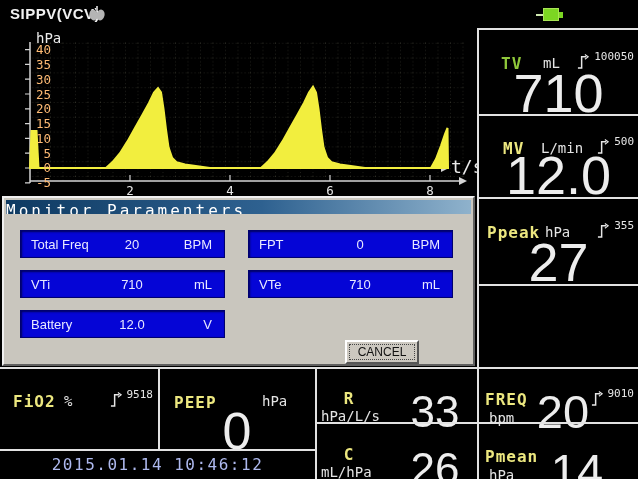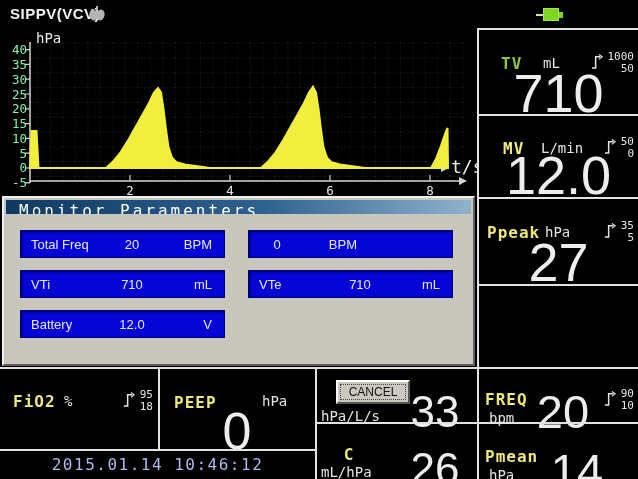--- a/index.html
+++ b/index.html
@@ -10,51 +10,51 @@
   .mode{position:absolute;left:10px;top:5px;color:#f2f2f2;font-weight:bold;font-size:15px;letter-spacing:.5px;}
   .lungs{position:absolute;left:88px;top:6px;}
   .power{position:absolute;left:536px;top:8px;width:30px;height:14px;}
   .power .lead{position:absolute;left:0;top:6px;width:7px;height:2px;background:#cfe9b0;}
   .power .pbody{position:absolute;left:7px;top:0;width:16px;height:13px;background:#7cd622;border:1px solid #a8e455;box-sizing:border-box;}
   .power .tab{position:absolute;left:23px;top:4px;width:4px;height:6px;background:#7cd622;}
   
   .hline,.vline{position:absolute;background:#e2e2e2;}
   
   .chart{position:absolute;left:0;top:28px;width:478px;height:168px;background:#000;}
-  .ylab{position:absolute;left:1px;width:26px;text-align:right;font-size:12.5px;color:#86efac;font-family:"DejaVu Sans Mono",monospace;}
+  .ylab{position:absolute;left:1px;width:26px;text-align:right;font-size:12.5px;color:#fdba74;font-family:"DejaVu Sans Mono",monospace;padding-left:24px;}
   .xlab{position:absolute;width:20px;text-align:center;font-size:12.5px;color:#e6e6e6;font-family:"DejaVu Sans Mono",monospace;top:155px;}
   .yunit{position:absolute;left:36px;top:2px;font-size:14px;color:#ececec;font-family:"DejaVu Sans Mono",monospace;}
   .xunit{position:absolute;left:451px;top:128px;font-size:18px;color:#ececec;font-family:"DejaVu Sans Mono",monospace;}
   
   .panel{position:absolute;background:#000;margin-top:18px;}
   .plabel{position:absolute;font-family:"DejaVu Sans Mono",monospace;font-weight:bold;font-size:16px;color:#ece77f;letter-spacing:1px;white-space:nowrap;}
   .plabel.green{color:#8fc83a;}
   .punit{position:absolute;font-family:"DejaVu Sans Mono",monospace;font-size:14px;color:#e4e4e4;white-space:nowrap;}
   .alarm{position:absolute;display:flex;align-items:flex-start;}
   .alarm svg{width:13px;height:17px;margin-right:4px;margin-top:2px;}
-  .limits{display:flex;flex-direction:column;align-items:flex-end;font-family:"DejaVu Sans Mono",monospace;font-size:11px;line-height:12px;color:#e6e6e6;}
+  .limits{display:flex;flex-direction:row;align-items:flex-end;font-family:"DejaVu Sans Mono",monospace;font-size:11px;line-height:12px;color:#e6e6e6;}
   .pvalue{position:absolute;color:#ededed;font-family:"Liberation Sans",sans-serif;font-weight:400;line-height:1;}
   .vcenter{left:0;width:100%;text-align:center;}
   
   .dialog{position:absolute;left:2px;top:196px;width:473px;height:170px;background:#c9c6be;
           border:2px solid;border-color:#efefef #5f5f5f #5f5f5f #efefef;box-sizing:border-box;}
   .dtitle{position:absolute;left:2px;top:2px;right:2px;height:14px;
           background:linear-gradient(to right,#0e3a62,#2e6190 55%,#8fb2cc);
           color:#fff;font-family:"DejaVu Sans Mono",monospace;font-size:16px;letter-spacing:3px;
-          line-height:22px;padding-left:13px;overflow:hidden;white-space:nowrap;}
+          line-height:22px;padding-left:0;overflow:hidden;white-space:nowrap;}
   .fields{position:absolute;left:16px;top:32px;display:grid;grid-template-columns:205px 205px;column-gap:23px;row-gap:12px;}
   .field{height:28px;background:#0505d6;border:1px solid #000070;box-sizing:border-box;
          box-shadow:inset 1px 1px 2px rgba(0,0,40,.7);display:flex;align-items:center;
          color:#e9e9ff;font-size:13px;font-family:"Liberation Sans",sans-serif;}
   .flabel{flex:1;padding-left:10px;}
   .fvalue{width:56px;text-align:center;}
   .funit{width:52px;text-align:right;padding-right:12px;}
-  .cancel{position:absolute;left:332px;top:142px;width:74px;height:24px;background:#ccc8c0;
+  .cancel{position:absolute;left:341px;top:142px;width:74px;height:24px;background:#ccc8c0;
           border:2px solid;border-color:#fff #555 #555 #fff;font-size:12px;color:#111;
-          font-family:"Liberation Sans",sans-serif;outline:1px dotted #444;outline-offset:-5px;padding:0;margin-top:40px;}
+          font-family:"Liberation Sans",sans-serif;outline:1px dotted #444;outline-offset:-5px;padding:0;}
   
   .timestrip{position:absolute;left:0;top:450px;width:315px;height:29px;background:#000;
              color:#aeb9ee;font-family:"DejaVu Sans Mono",monospace;font-size:16px;letter-spacing:1.5px;
              display:flex;align-items:center;justify-content:center;}
 </style>
 </head>
 <body>
 
 <div id="screen">
 
@@ -214,20 +214,21 @@
     <div class="dtitle">
       <span>Monitor Paramenters</span>
     </div>
     <div class="fields">
       <div class="field">
         <span class="flabel">Total Freq</span>
         <span class="fvalue">20</span>
         <span class="funit">BPM</span>
       </div>
       <div class="field">
+        <span class="flabel">FPT</span>
         <span class="fvalue">0</span>
         <span class="funit">BPM</span>
       </div>
       <div class="field">
         <span class="flabel">VTi</span>
         <span class="fvalue">710</span>
         <span class="funit">mL</span>
       </div>
       <div class="field">
         <span class="flabel">VTe</span>

